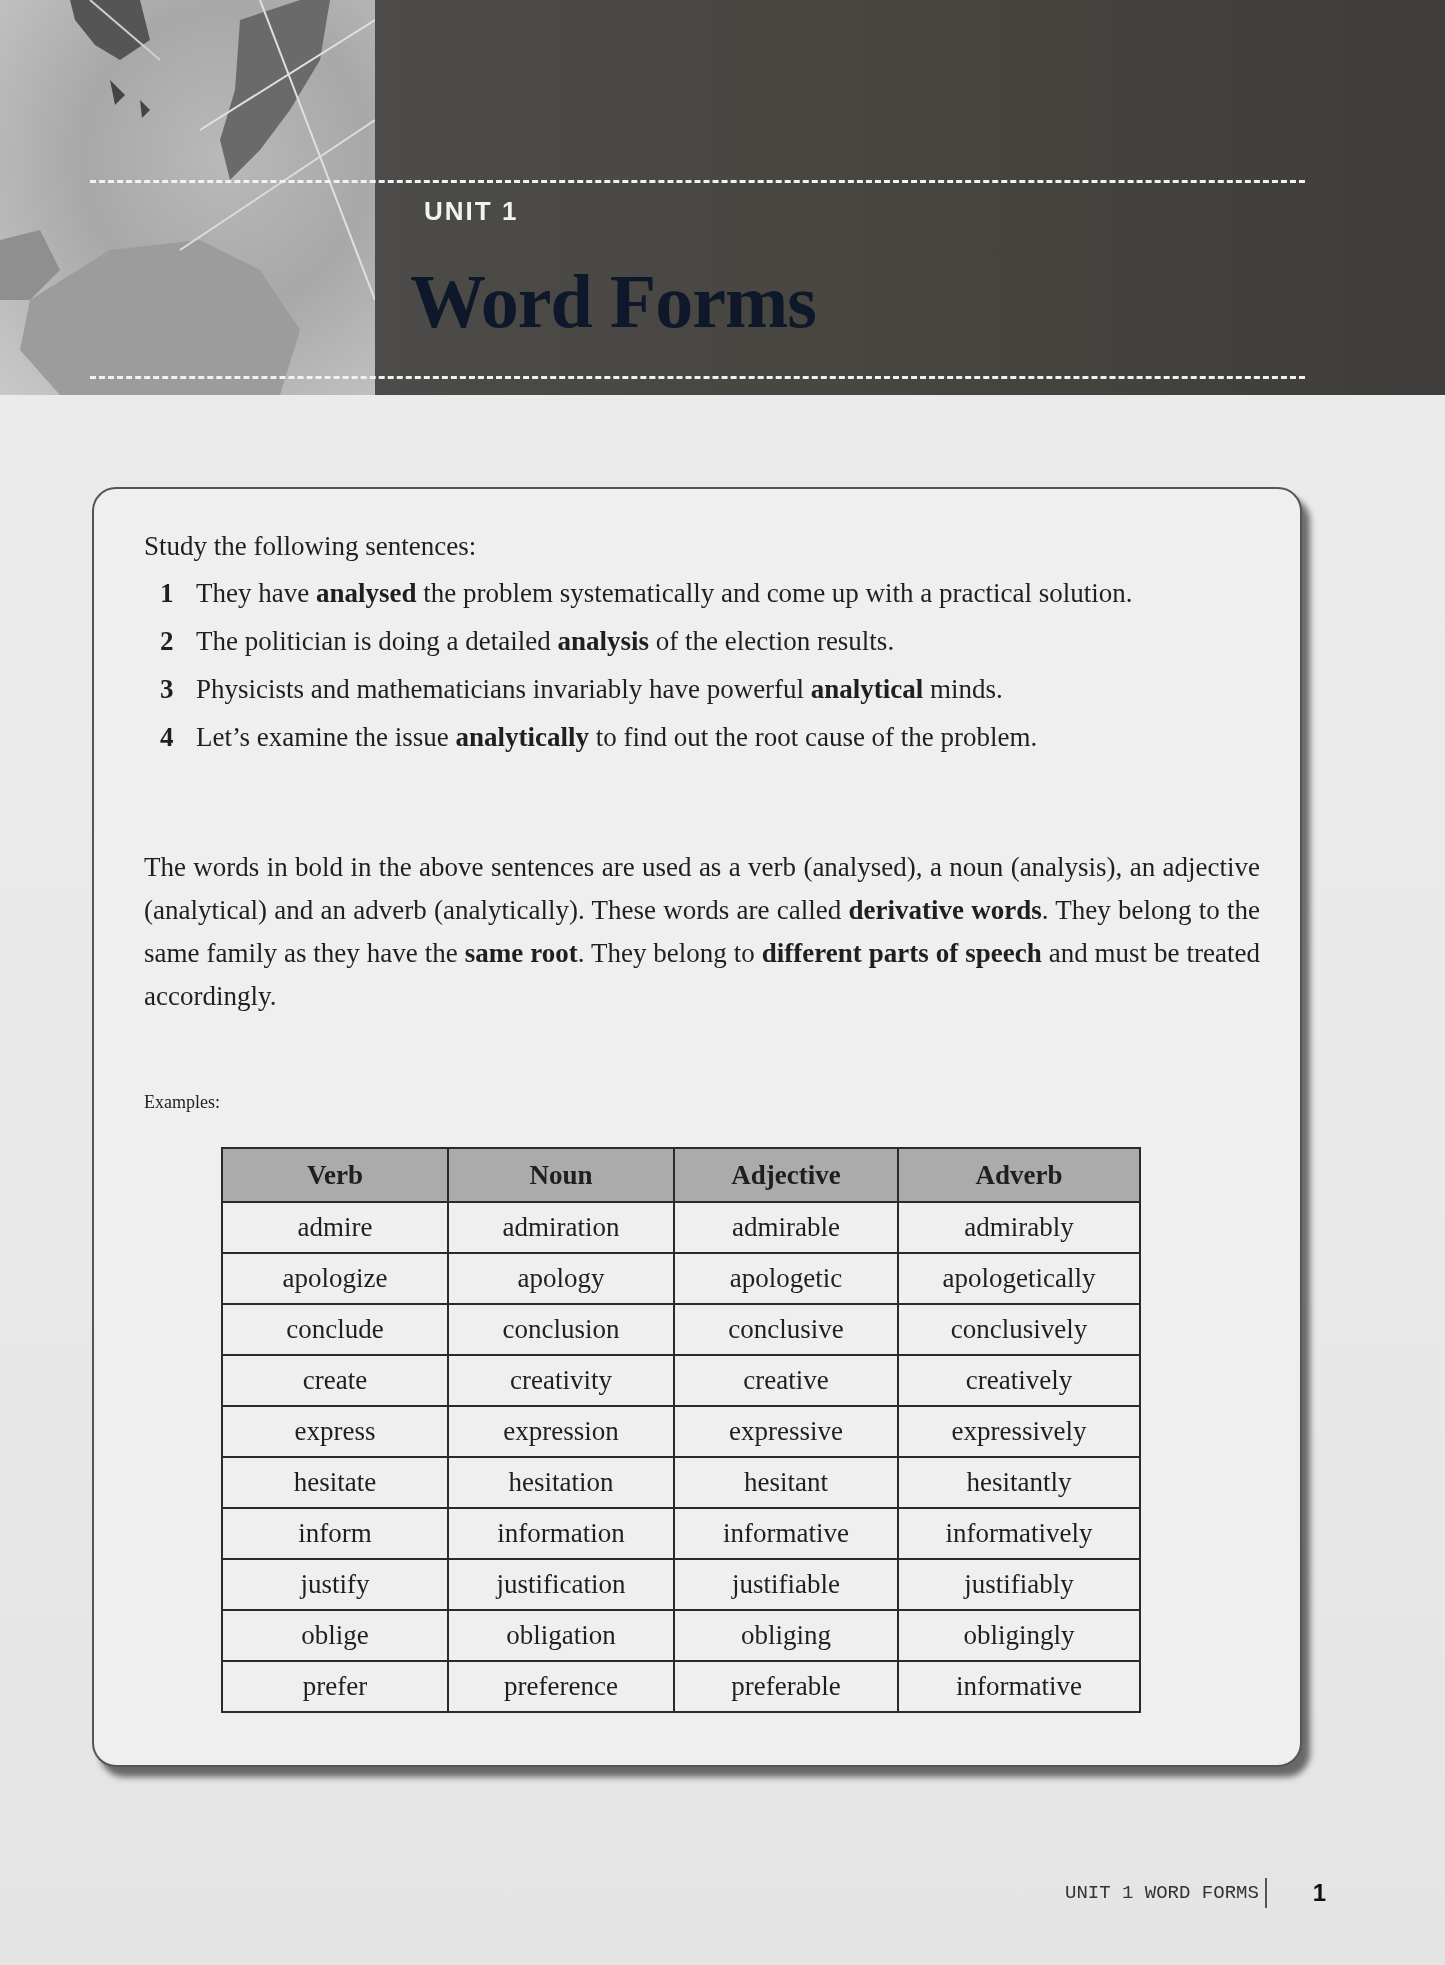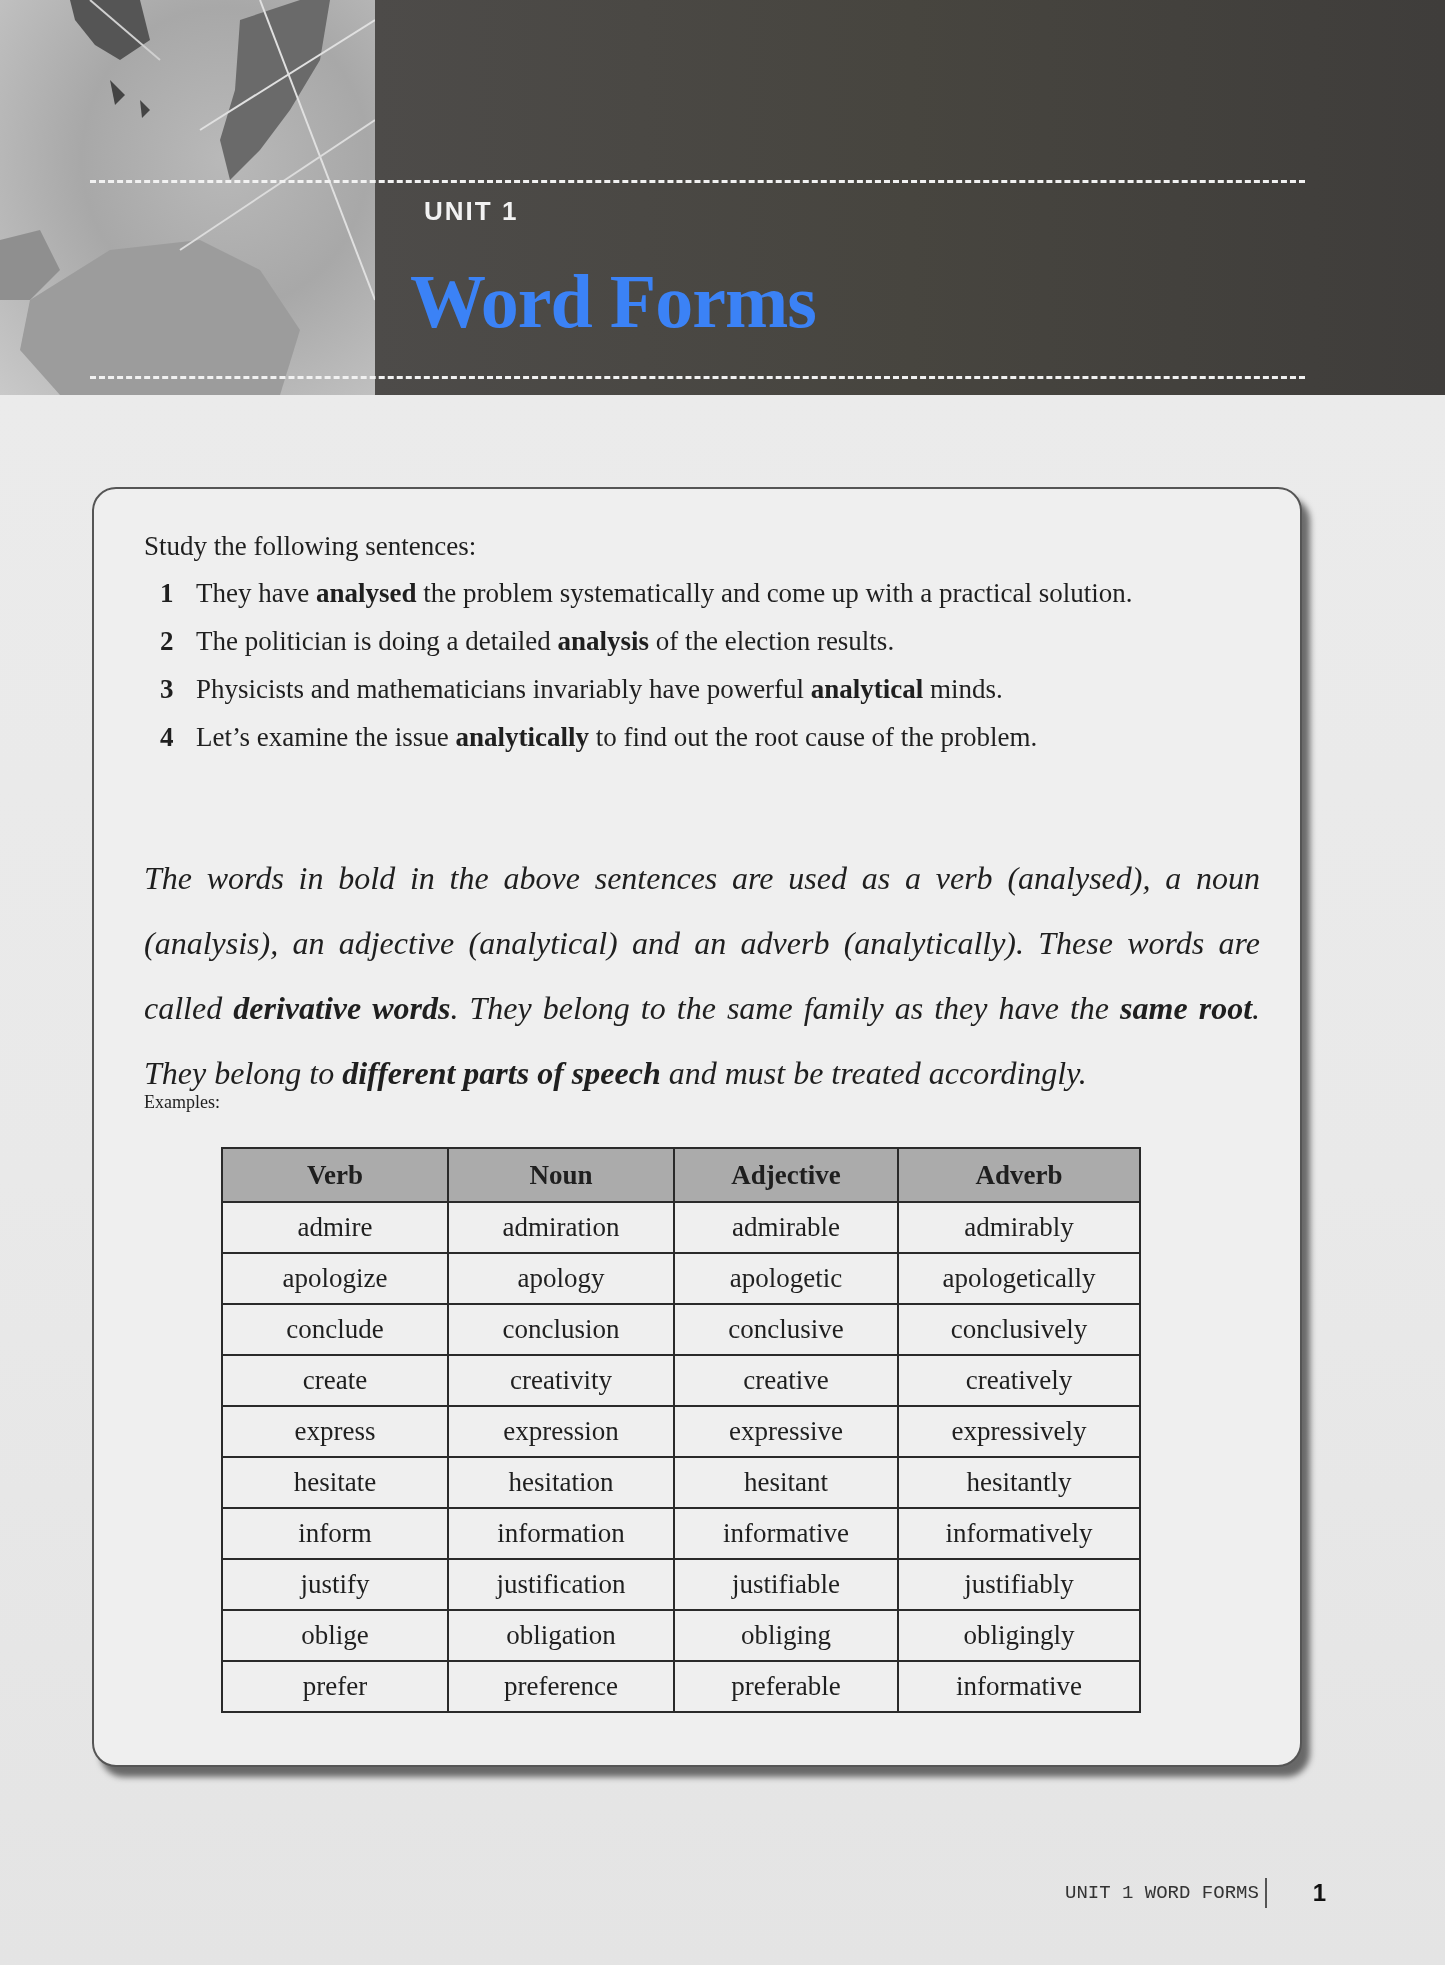--- a/index.html
+++ b/index.html
@@ -26,21 +26,21 @@
     .dash.top { top:180px; }
     .dash.bot { top:376px; }
     .unit-label {
       position:absolute; left:408px; top:196px;
       font-family:"Liberation Sans", sans-serif; font-weight:bold;
       font-size:26px; letter-spacing:2px; color:#f2f2f2;margin-left:16px;
     }
     .unit-title {
       position:absolute; left:410px; top:258px;
       font-family:"Liberation Serif", serif; font-weight:bold;
-      font-size:76px; color:#3b82f6; letter-spacing:-1px;
+      font-size:76px; color:#0f172a; letter-spacing:-1px;
     }
     
     .box {
       position:absolute; left:92px; top:487px; width:1210px; height:1280px;
       background:#efefef; border:2px solid #555; border-radius:24px;
       box-shadow: 8px 10px 6px rgba(0,0,0,0.55);
       box-sizing:border-box;
     }
     .intro {
       position:absolute; left:144px; top:531px; font-size:27px;
@@ -48,21 +48,21 @@
     .sentences {
       position:absolute; left:160px; top:574px; width:1100px;
       font-size:27px; line-height:38px;
     }
     .sentence { display:flex; margin-bottom:10px; }
     .sentence .num { width:36px; font-weight:bold; flex:none; }
     .sentence .txt { flex:1; text-align:justify; }
     .sentence .txt b { font-weight:bold;margin-top:35px; }
     .para {
       position:absolute; left:144px; top:846px; width:1116px;
-      font-size:32px; line-height:65px; text-align:justify;font-style:italic;
+      font-size:27px; line-height:43px; text-align:justify;
     }
     .examples-label {
       position:absolute; left:144px; top:1092px; font-size:18px;
     }
     
     table.wf {
       position:absolute; left:221px; top:1147px;
       border-collapse:collapse; font-size:27px;
     }
     table.wf th, table.wf td {

